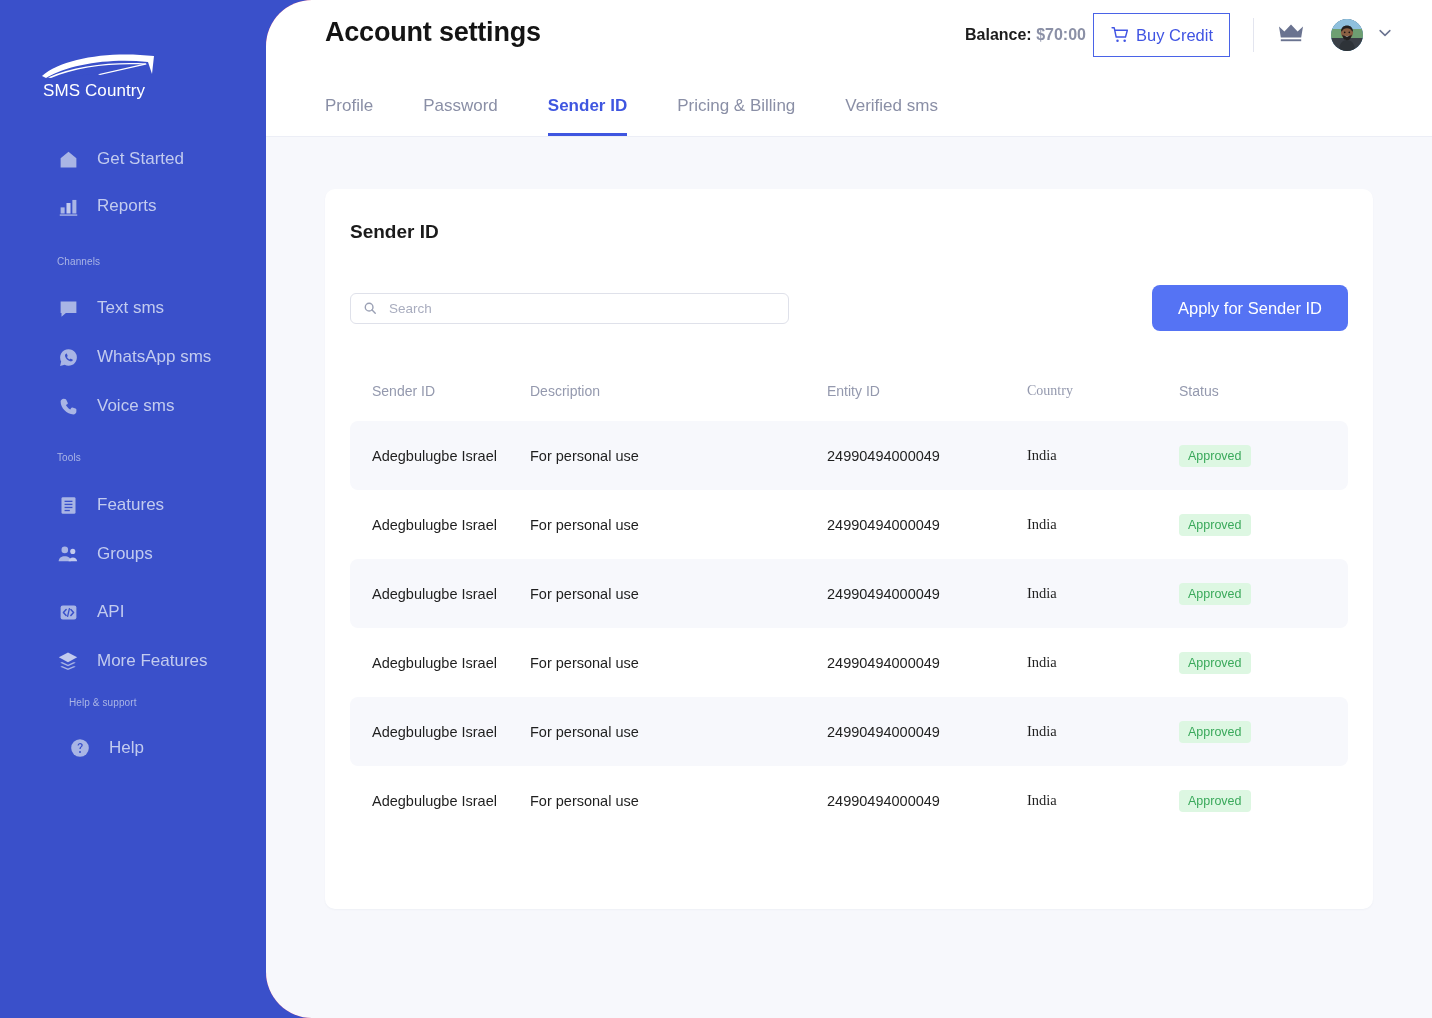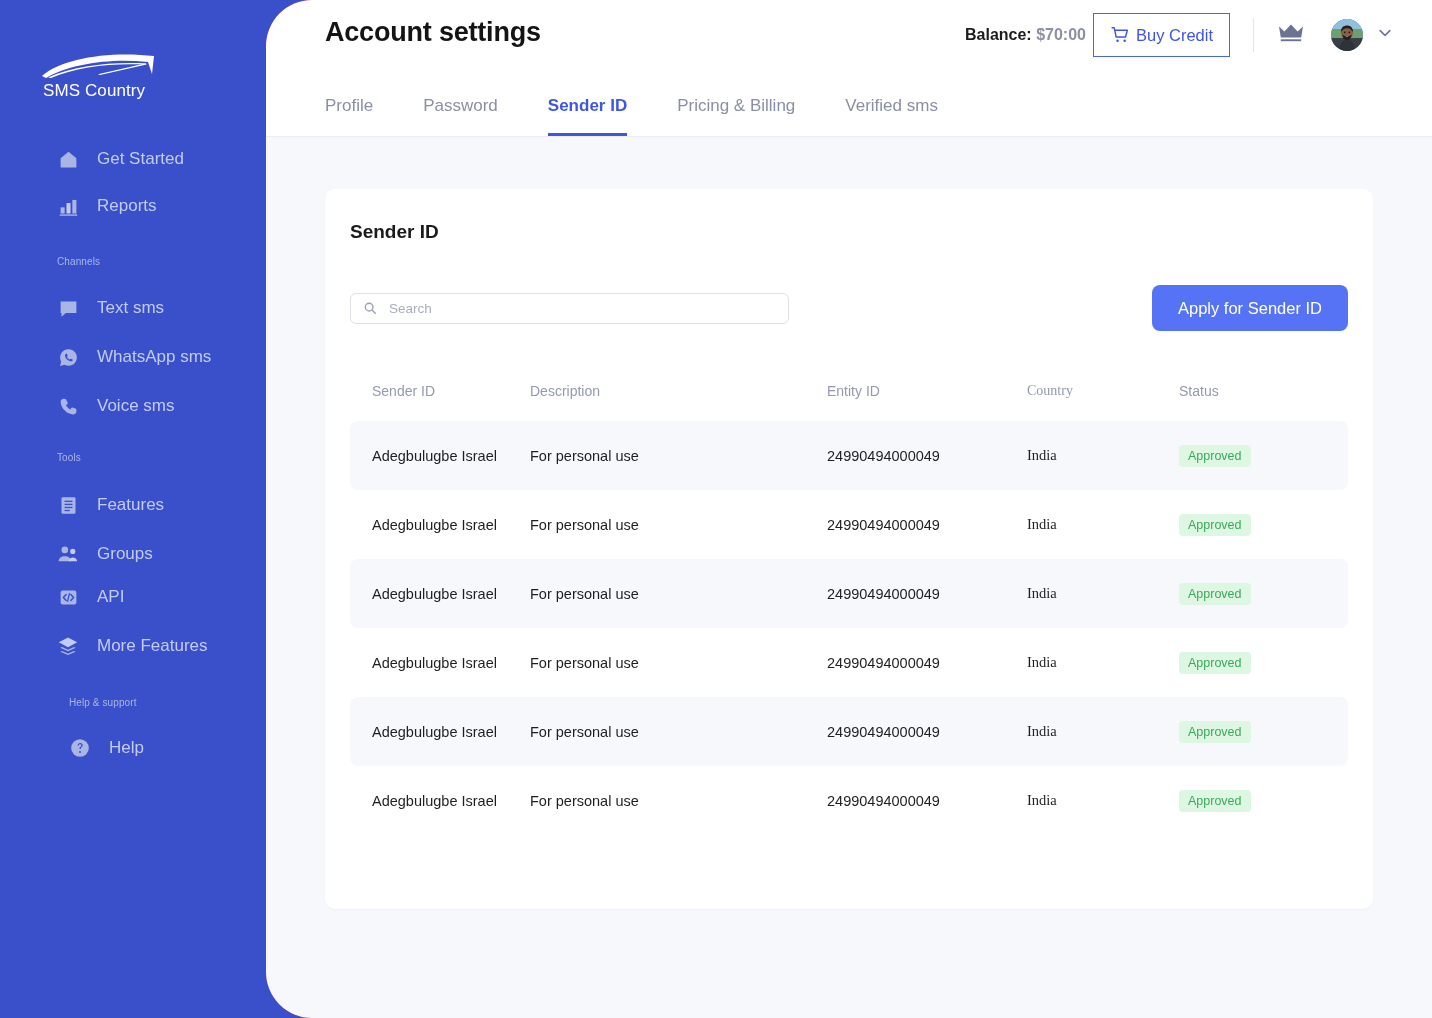--- a/index.html
+++ b/index.html
@@ -277,21 +277,21 @@
         <span class="nav-icon">
           <svg width="22" height="22" viewBox="0 0 24 24">
             <circle cx="8.5" cy="7.5" r="3.6" fill="#a9b5e5"></circle>
             <path d="M1.8 20 c0-3.6 3-5.6 6.7-5.6 s6.7 2 6.7 5.6 Z" fill="#a9b5e5"></path>
             <circle cx="17.2" cy="9.2" r="2.8" fill="#c3cbee"></circle>
             <path d="M12.6 20 c.3-2.9 2.4-4.3 4.7-4.3 2.4 0 4.5 1.5 4.7 4.3 Z" fill="#c3cbee"></path>
           </svg>
         </span>
         <span class="nav-label">Groups</span>
       </div>
-      <div class="nav-item" style="margin-top:7px">
+      <div class="nav-item" style="margin-top:22px">
         <span class="nav-icon">
           <svg width="21" height="21" viewBox="0 0 24 24">
             <rect x="3" y="4" width="18" height="16" rx="2.4" fill="#a9b5e5"></rect>
             <path d="M9.3 8.6 L6.2 12 L9.3 15.4" stroke="#3a50ca" stroke-width="1.7" fill="none" stroke-linecap="round" stroke-linejoin="round"></path>
             <path d="M14.7 8.6 L17.8 12 L14.7 15.4" stroke="#3a50ca" stroke-width="1.7" fill="none" stroke-linecap="round" stroke-linejoin="round"></path>
             <path d="M13 7.6 L11 16.4" stroke="#3a50ca" stroke-width="1.5" stroke-linecap="round"></path>
           </svg>
         </span>
         <span class="nav-label">API</span>
       </div>

